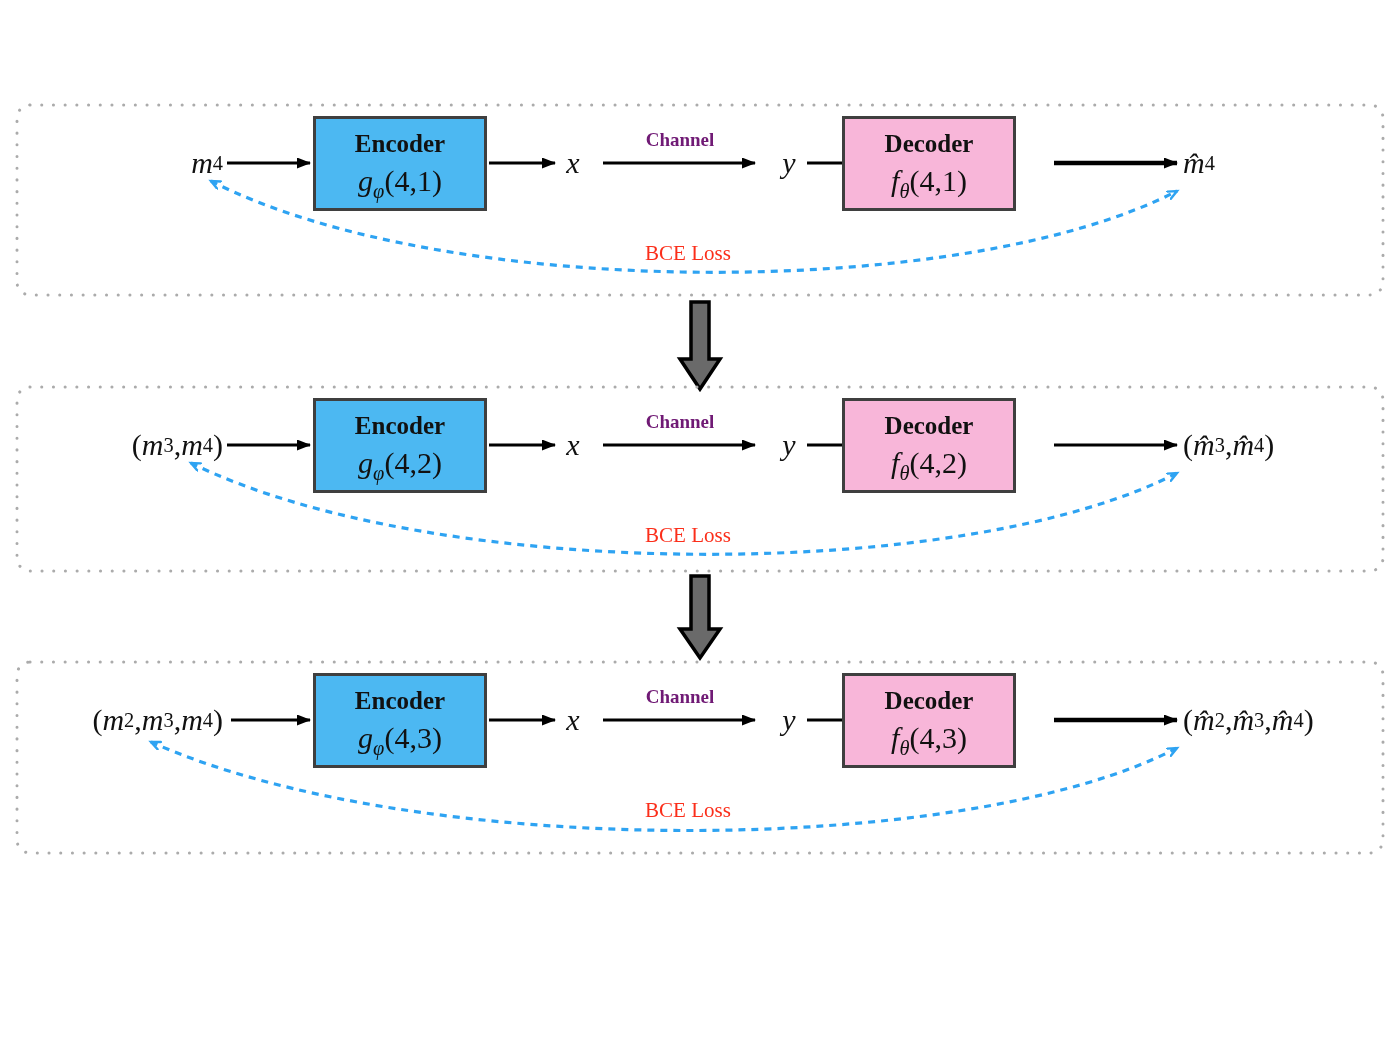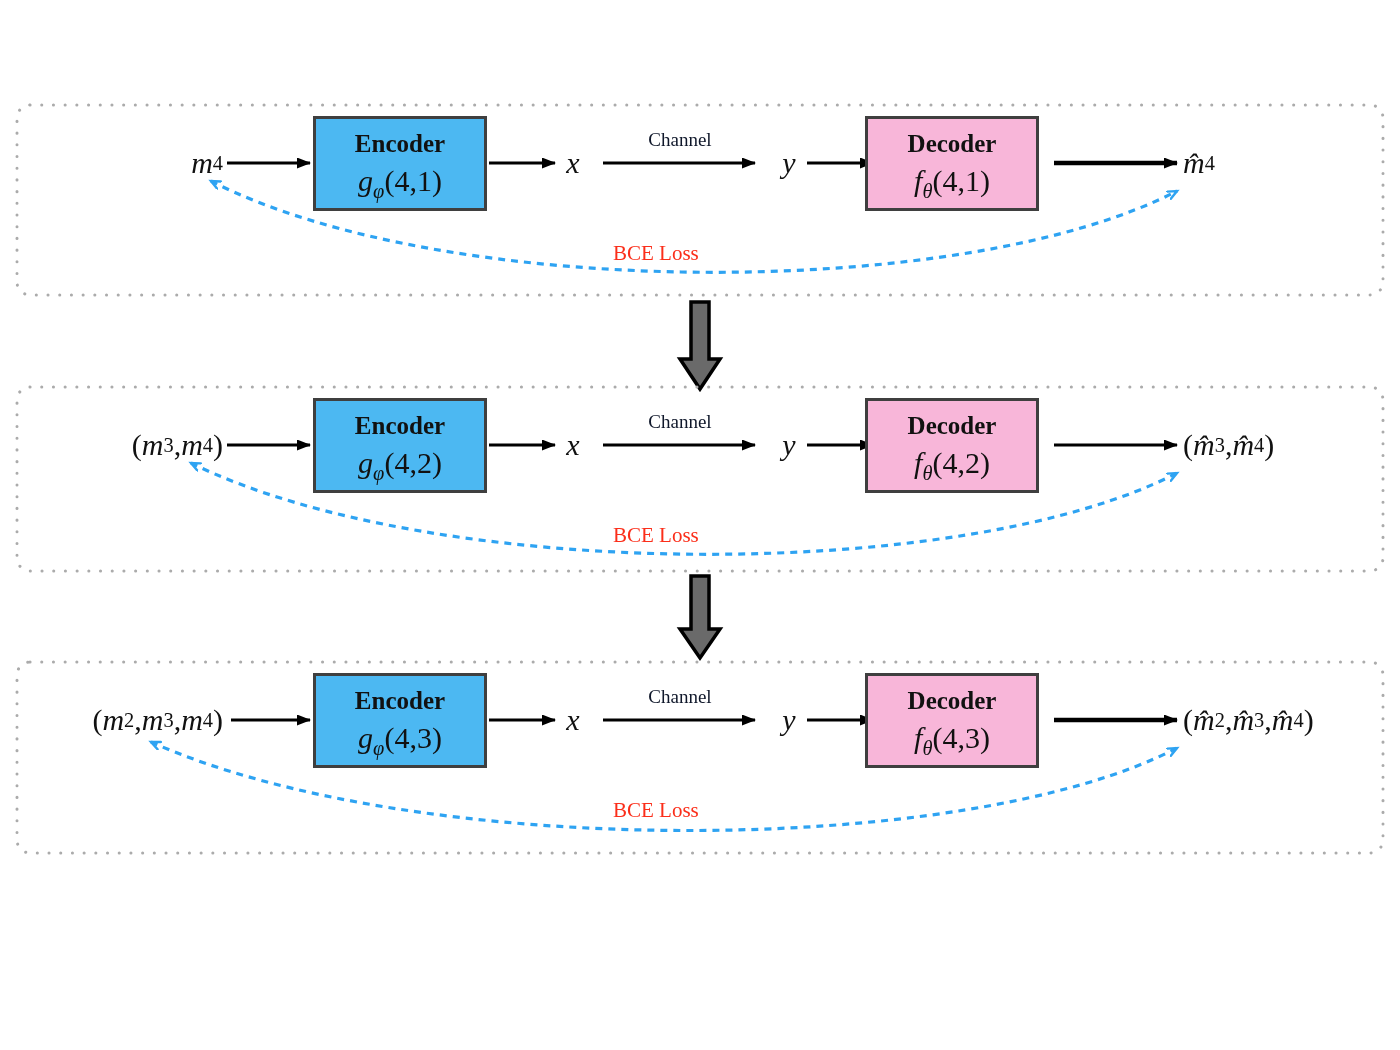--- a/index.html
+++ b/index.html
@@ -12,38 +12,38 @@
   .stage-2{top:385px;height:188px;}
   .stage-3{top:660px;height:195px;}
   .row-border,.flow{position:absolute;left:0;top:0;overflow:visible;}
   .flow{width:1370px;height:100%;}
   .block{
     position:absolute;top:13px;width:174px;height:95px;box-sizing:border-box;
     border:3px solid #3F3F3F;display:flex;flex-direction:column;
     align-items:center;justify-content:center;gap:10px;
   }
   .encoder{left:298px;background:#4CB8F2;}
-  .decoder{left:850px;background:#F8B6D9;}
+  .decoder{left:827px;background:#F8B6D9;}
   .block-title{font-weight:bold;font-size:25px;line-height:1;}
   .block-symbol{font-size:30px;line-height:1;text-align:right;}
   .vlabel{
     position:absolute;top:34px;height:52px;display:flex;align-items:center;
     font-size:30px;line-height:1;
   }
   .input-label{left:0;width:208px;justify-content:flex-end;}
   .output-label{left:1168px;width:202px;justify-content:flex-start;}
   .x-label{left:540px;width:36px;justify-content:center;}
   .y-label{left:754px;width:40px;justify-content:center;}
   .channel-label{
     position:absolute;left:588px;width:154px;top:27px;height:24px;
-    text-align:center;font-weight:normal;font-size:19px;color:#0f172a;line-height:1.1;
+    text-align:center;font-weight:bold;font-size:19px;color:#701a75;line-height:1.1;
   }
   .bce-label{
     position:absolute;left:598px;width:150px;top:139px;height:26px;
-    text-align:left;font-size:21px;color:#FB2E1A;line-height:1.1;
+    text-align:center;font-size:21px;color:#FB2E1A;line-height:1.1;
   }
   sub{font-size:68%;line-height:0;}
   i{font-style:italic;}
   .down-arrow{position:absolute;left:658px;overflow:visible;}
   .down-arrow-1{top:299px;}
   .down-arrow-2{top:573px;}
 </style>
 </head>
 <body>
 

